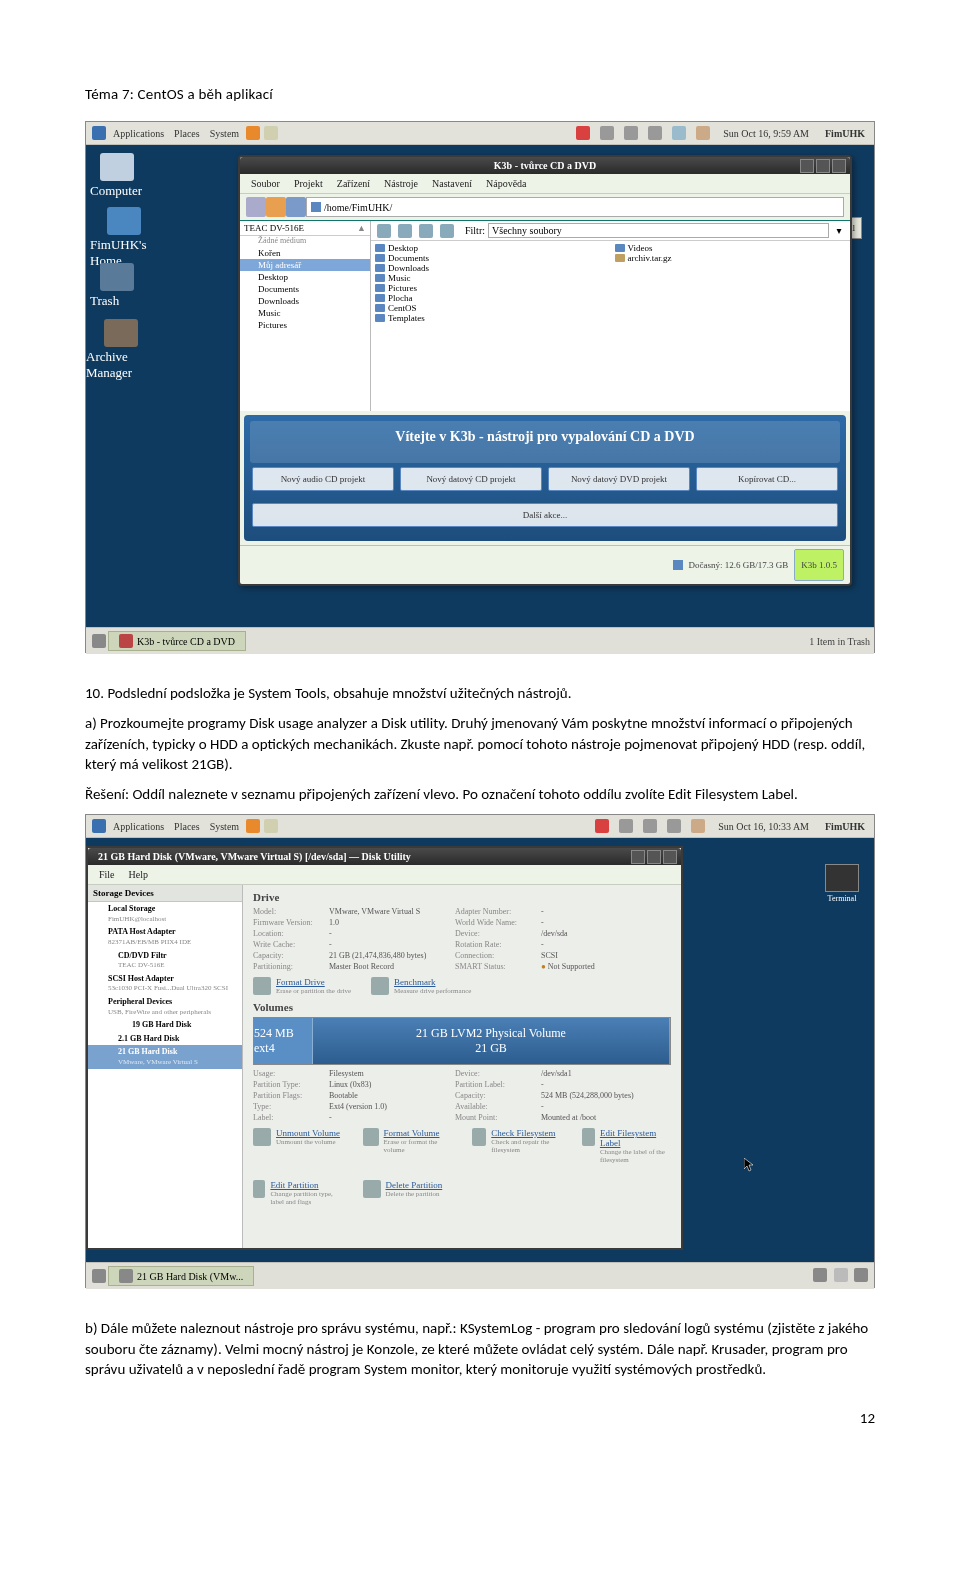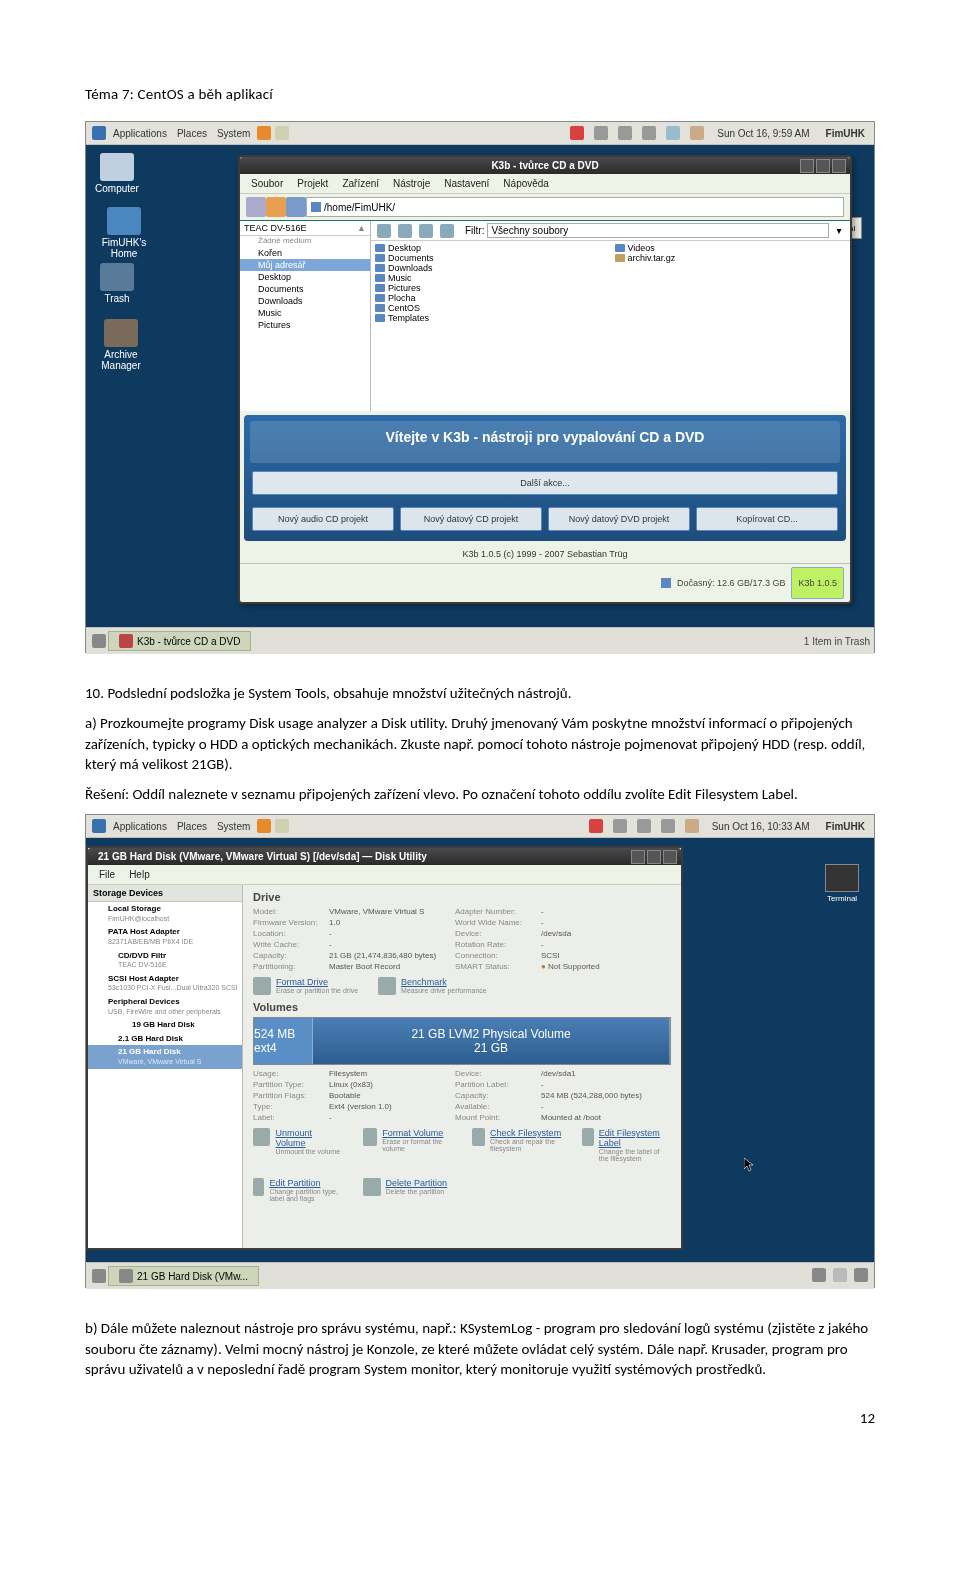--- a/index.html
+++ b/index.html
@@ -15,21 +15,21 @@
   }
   .header-text {
     font-size: 15px;
     margin-bottom: 18px;
     letter-spacing: 0.2px;
   }
   .screenshot {
     border: 1px solid #888;
     margin-bottom: 30px;
     font-size: 10px;
-    font-family: Liberation Sans, sans-serif;
+    font-family: Liberation Serif, serif;
     position: relative;
     background: #fff;
   }
   
   .ss1 { height: 530px; }
   .panel {
     display: flex;
     align-items: center;
     background: #e2e2da;
     height: 22px;
@@ -37,21 +37,21 @@
     border-bottom: 1px solid #c0c0b8;
   }
   .panel-right { margin-left: auto; display: flex; align-items: center; gap: 6px;}
   .panel-item { padding: 0 5px; color: #333; }
   .panel-icon { width: 14px; height: 14px; display: inline-block; border-radius: 2px; margin: 0 2px;}
   .gnome-desktop {
     background: #0f3a5f;
     height: 482px;
     position: relative;
   }
-  .desk-icon { position: absolute; width: 54px; text-align: center; color: #fff; font-size: 10px;}
+  .desk-icon { position: absolute; width: 54px; color: #fff; font-size: 13px;}
   .desk-ic { width: 34px; height: 28px; margin: 0 auto 2px; border-radius: 3px;}
   .k3b-window {
     position: absolute;
     left: 152px; top: 10px;
     width: 610px;
     background: #eef3e8;
     border: 2px solid #3a3a3a;
     box-shadow: 2px 2px 6px rgba(0,0,0,0.4);
     border-radius: 4px;
   }
@@ -289,30 +289,29 @@
                     <span class="f-ic" style="background:#c0a060"></span>
                     <span>archiv.tar.gz</span>
                   </div>
               </div>
             </div>
           </div>
         </div>
         <div class="k3b-welcome">
           <div class="welcome-title">Vítejte v K3b - nástroji pro vypalování CD a DVD</div>
           <div class="proj-row">
-              <div class="proj-btn more-btn">Další akce...</div>
-            </div>
-          <div class="proj-row">
             <div class="proj-btn">Nový audio CD projekt</div>
             <div class="proj-btn">Nový datový CD projekt</div>
             <div class="proj-btn">Nový datový DVD projekt</div>
             <div class="proj-btn">Kopírovat CD...</div>
           </div>
-        </div>
-        <div class="k3b-footer">K3b 1.0.5 (c) 1999 - 2007 Sebastian Trüg</div>
+          <div class="proj-row">
+              <div class="proj-btn more-btn">Další akce...</div>
+            </div>
+        </div>
         <div class="k3b-status">
           <span style="width:10px;height:10px;background:#5a87c0;display:inline-block"></span>
           <span>Dočasný: 12.6 GB/17.3 GB</span>
           <span class="status-bar-sel">K3b 1.0.5</span>
         </div>
       </div>
     </div>
 
     <div class="taskbar">
       <span class="panel-icon" style="background:#888"></span>

